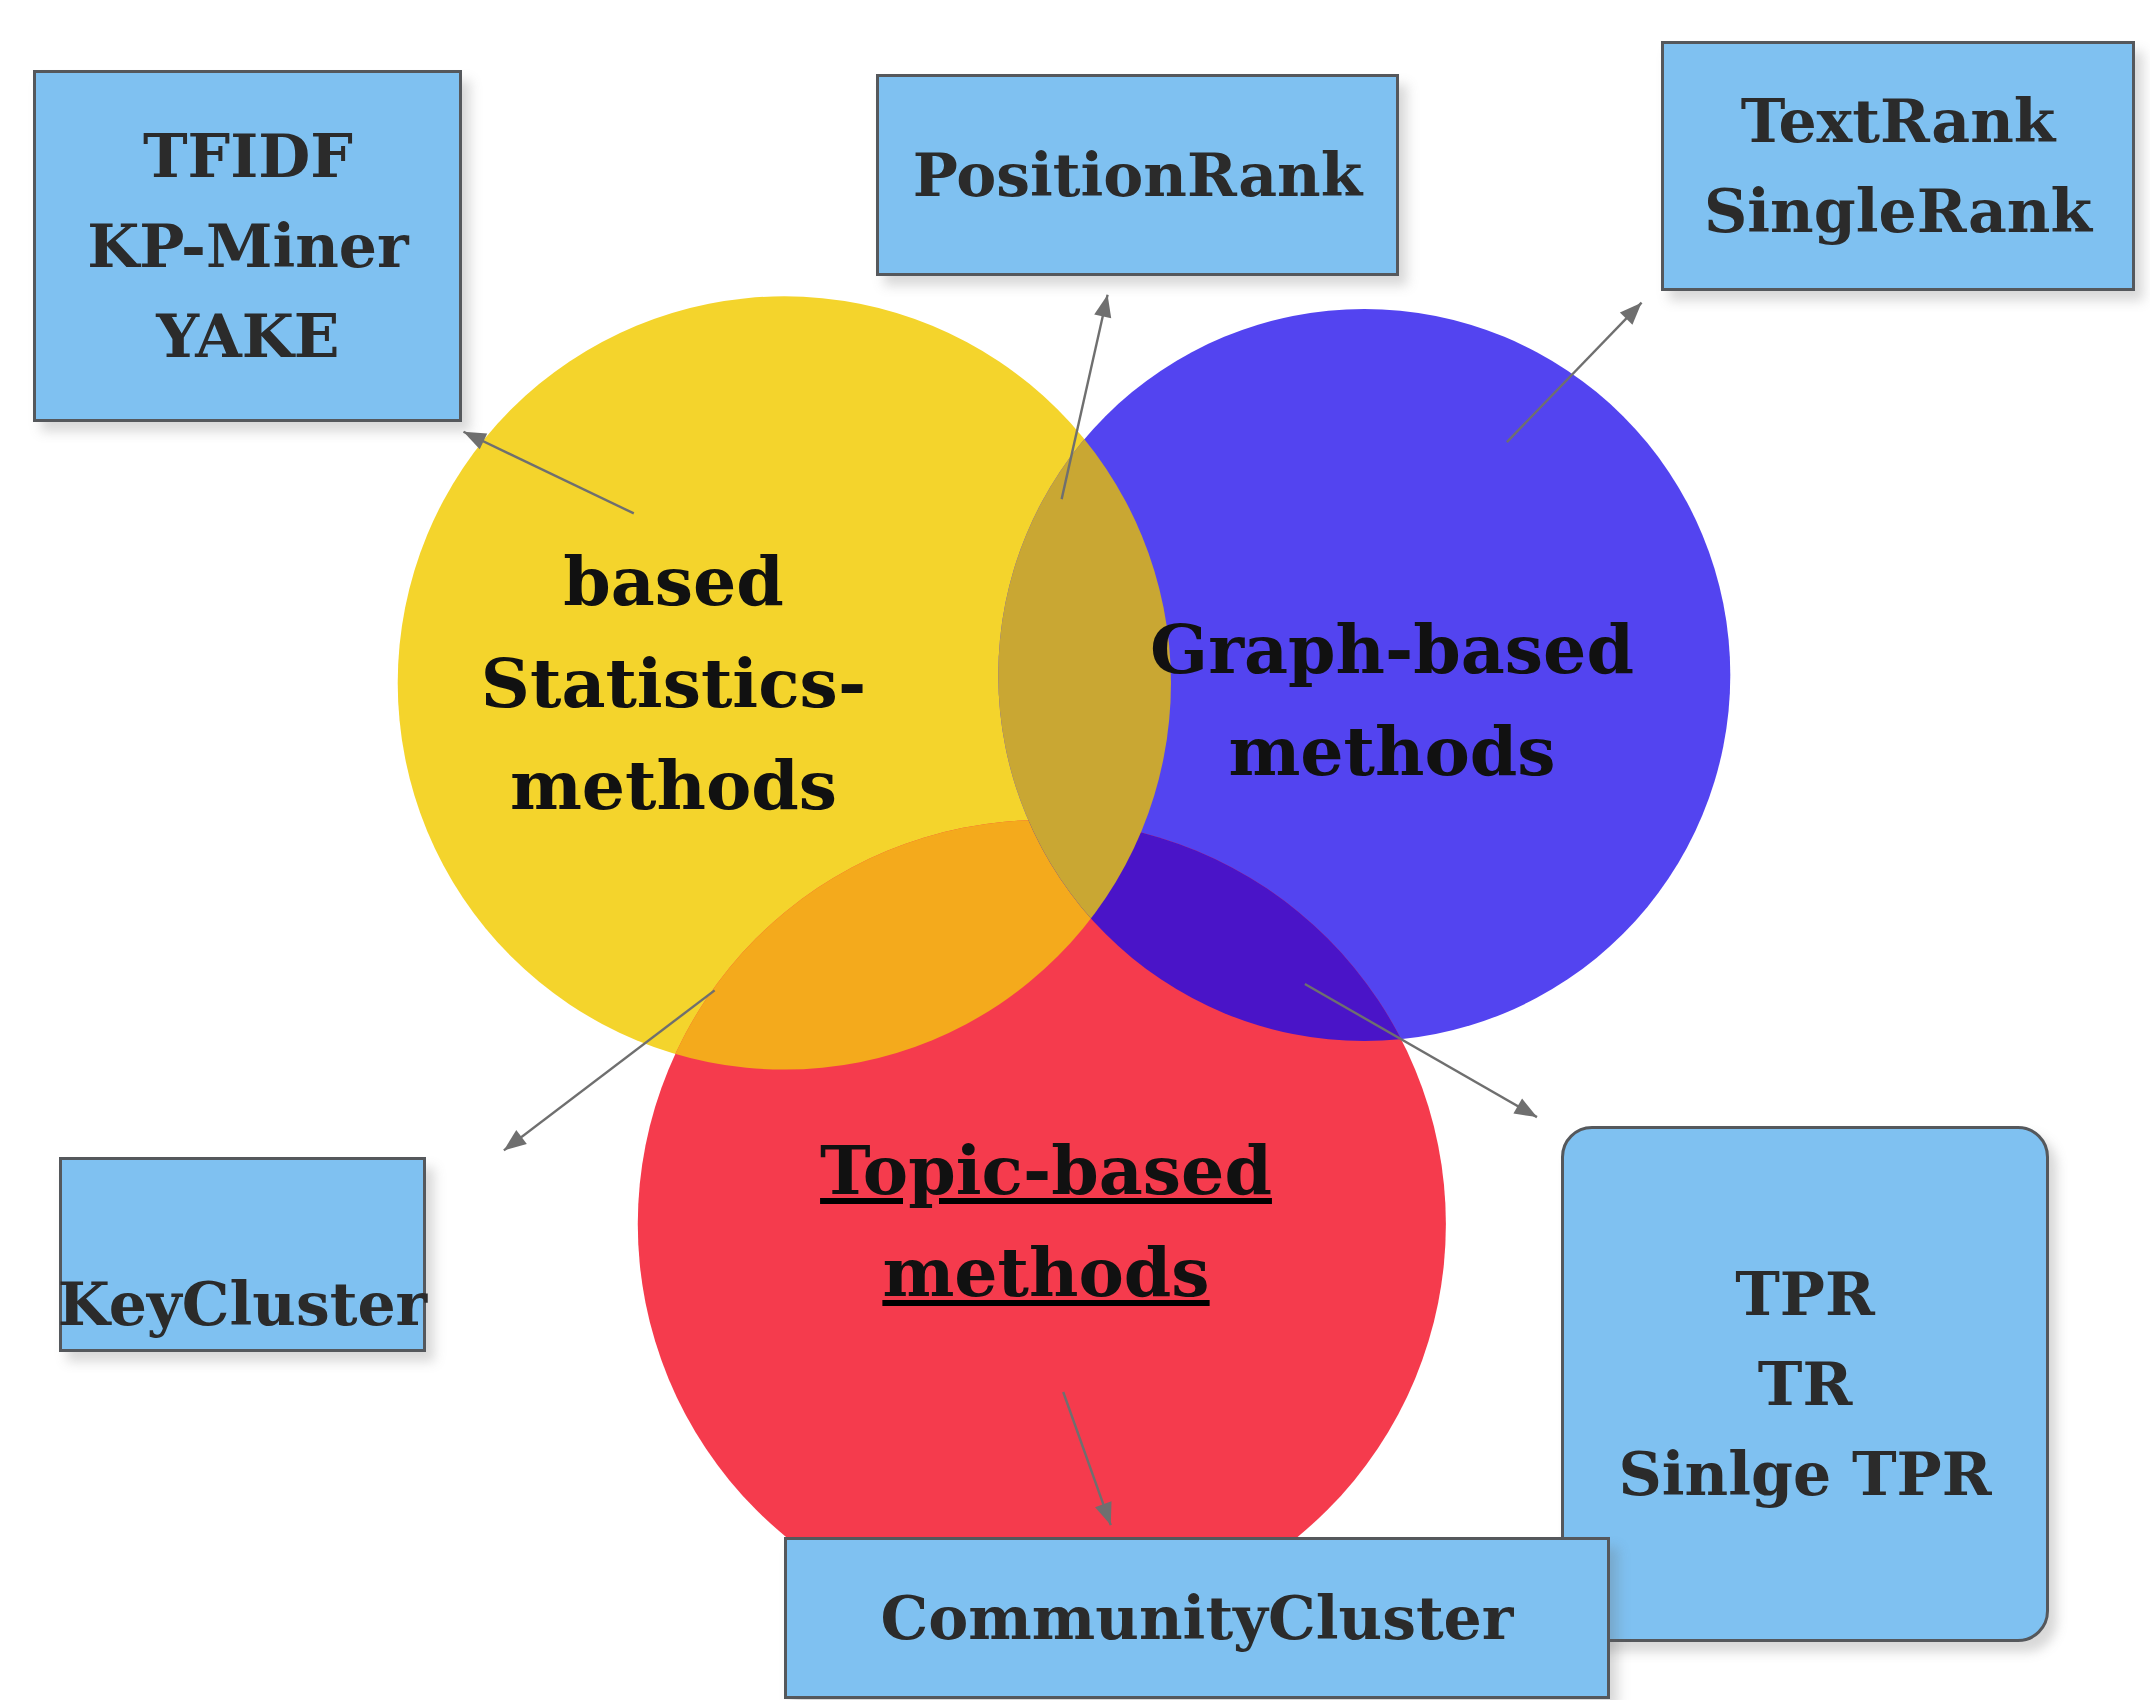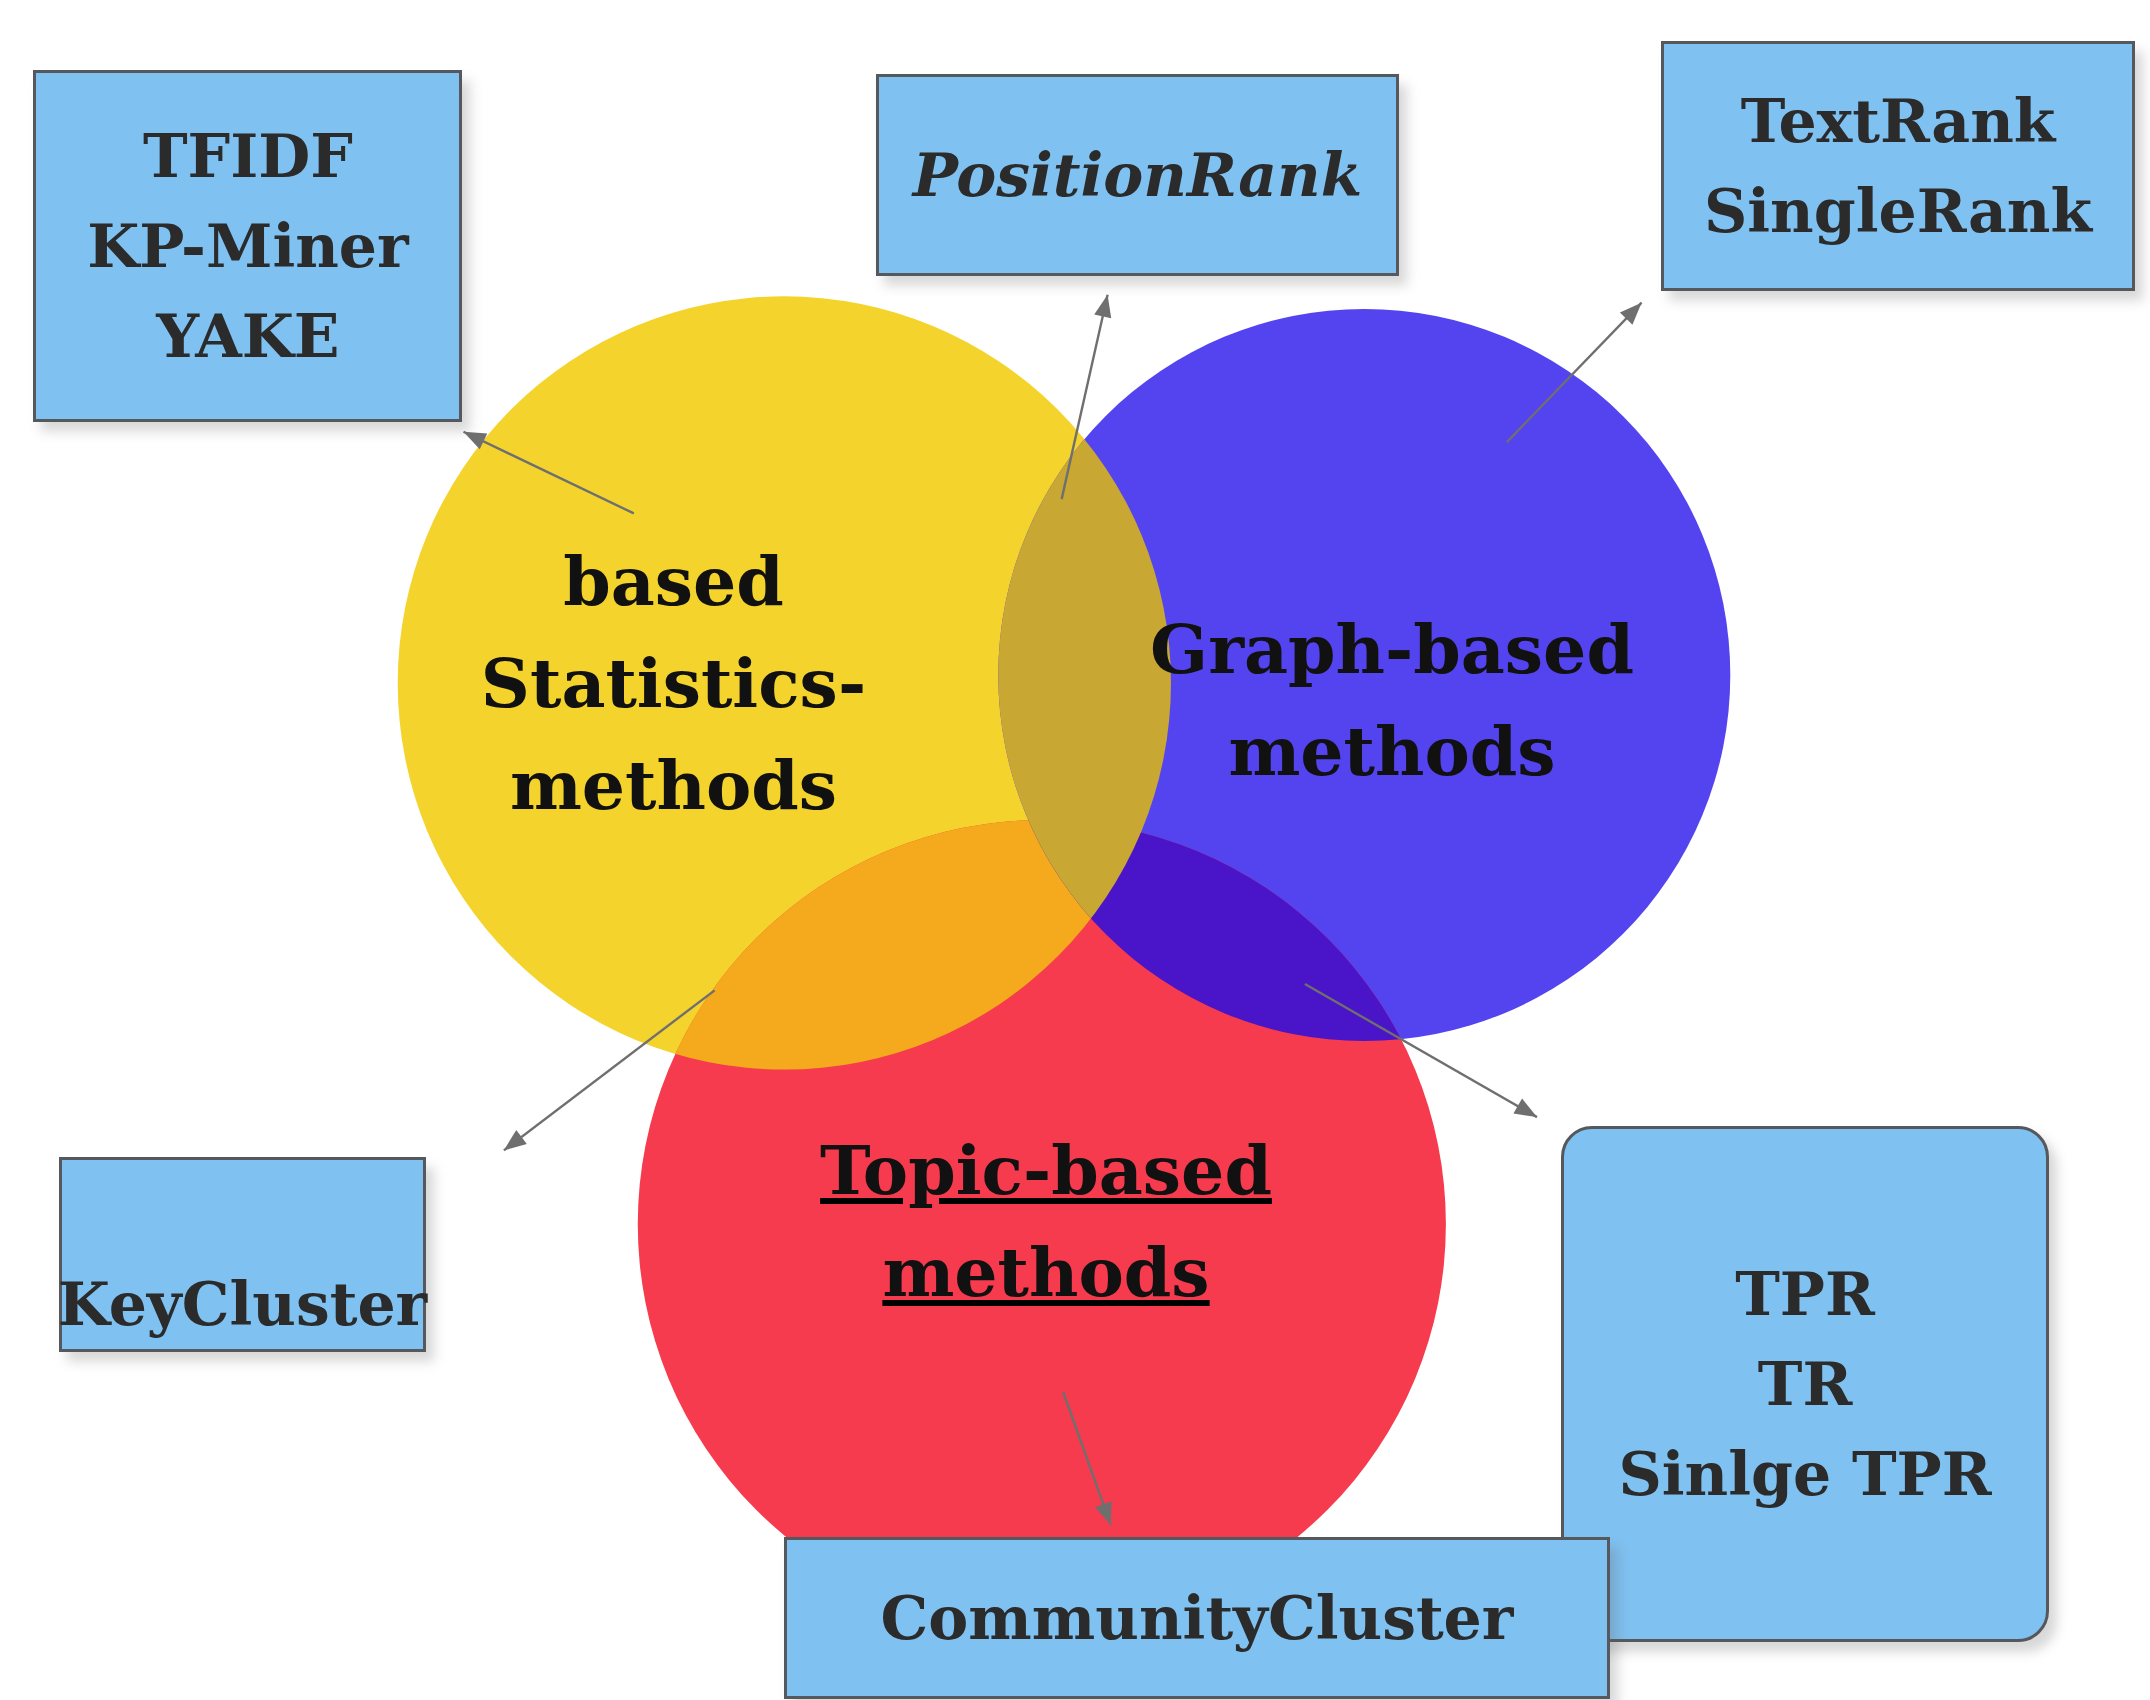--- a/index.html
+++ b/index.html
@@ -116,21 +116,21 @@
     <div class="line">Topic-based</div>
     <div class="line">methods</div>
   </div>
 
   <div class="label-box" style="left:21.4px; top:70px; width:429px; height:352px;">
     <div class="line">TFIDF</div>
     <div class="line">KP-Miner</div>
     <div class="line">YAKE</div>
   </div>
 
-  <div class="label-box" style="left:864px; top:74px; width:523px; height:202px;font-style:italic;">
+  <div class="label-box" style="left:864px; top:74px; width:523px; height:202px;">
     <div class="line">PositionRank</div>
   </div>
 
   <div class="label-box" style="left:1649px; top:41px; width:474px; height:250px;">
     <div class="line">TextRank</div>
     <div class="line">SingleRank</div>
   </div>
 
   <div class="label-box" style="left:47px; top:1157px; width:367px; height:195px;justify-content:flex-end;">
     <div class="line">KeyCluster</div>

